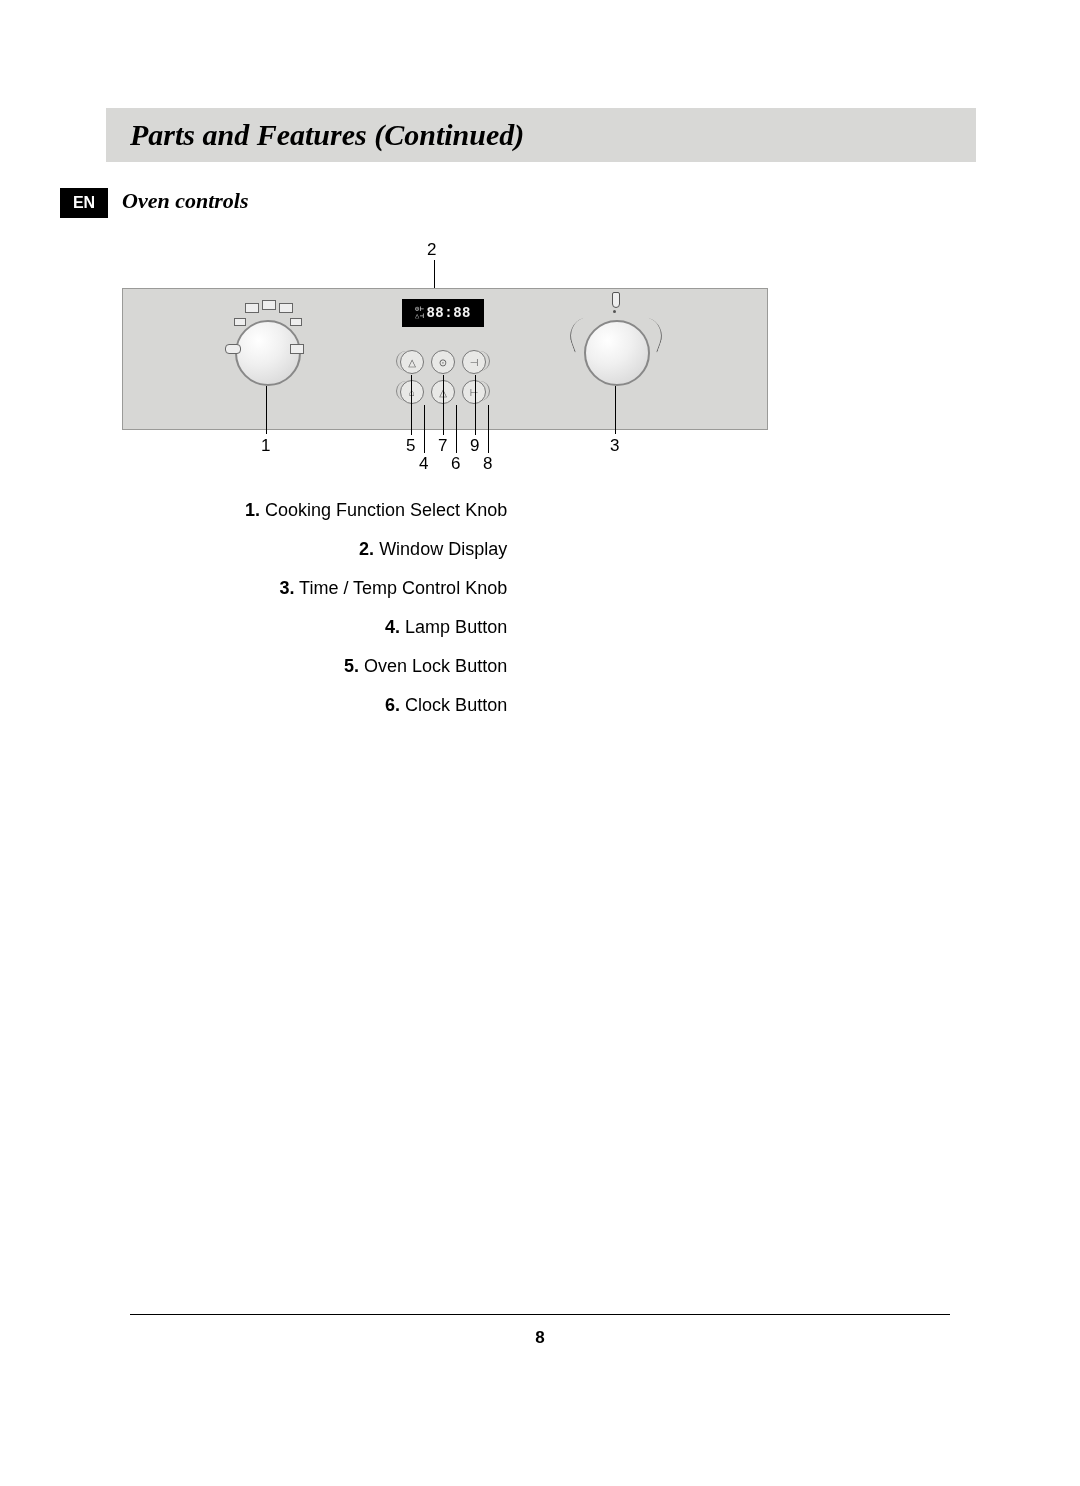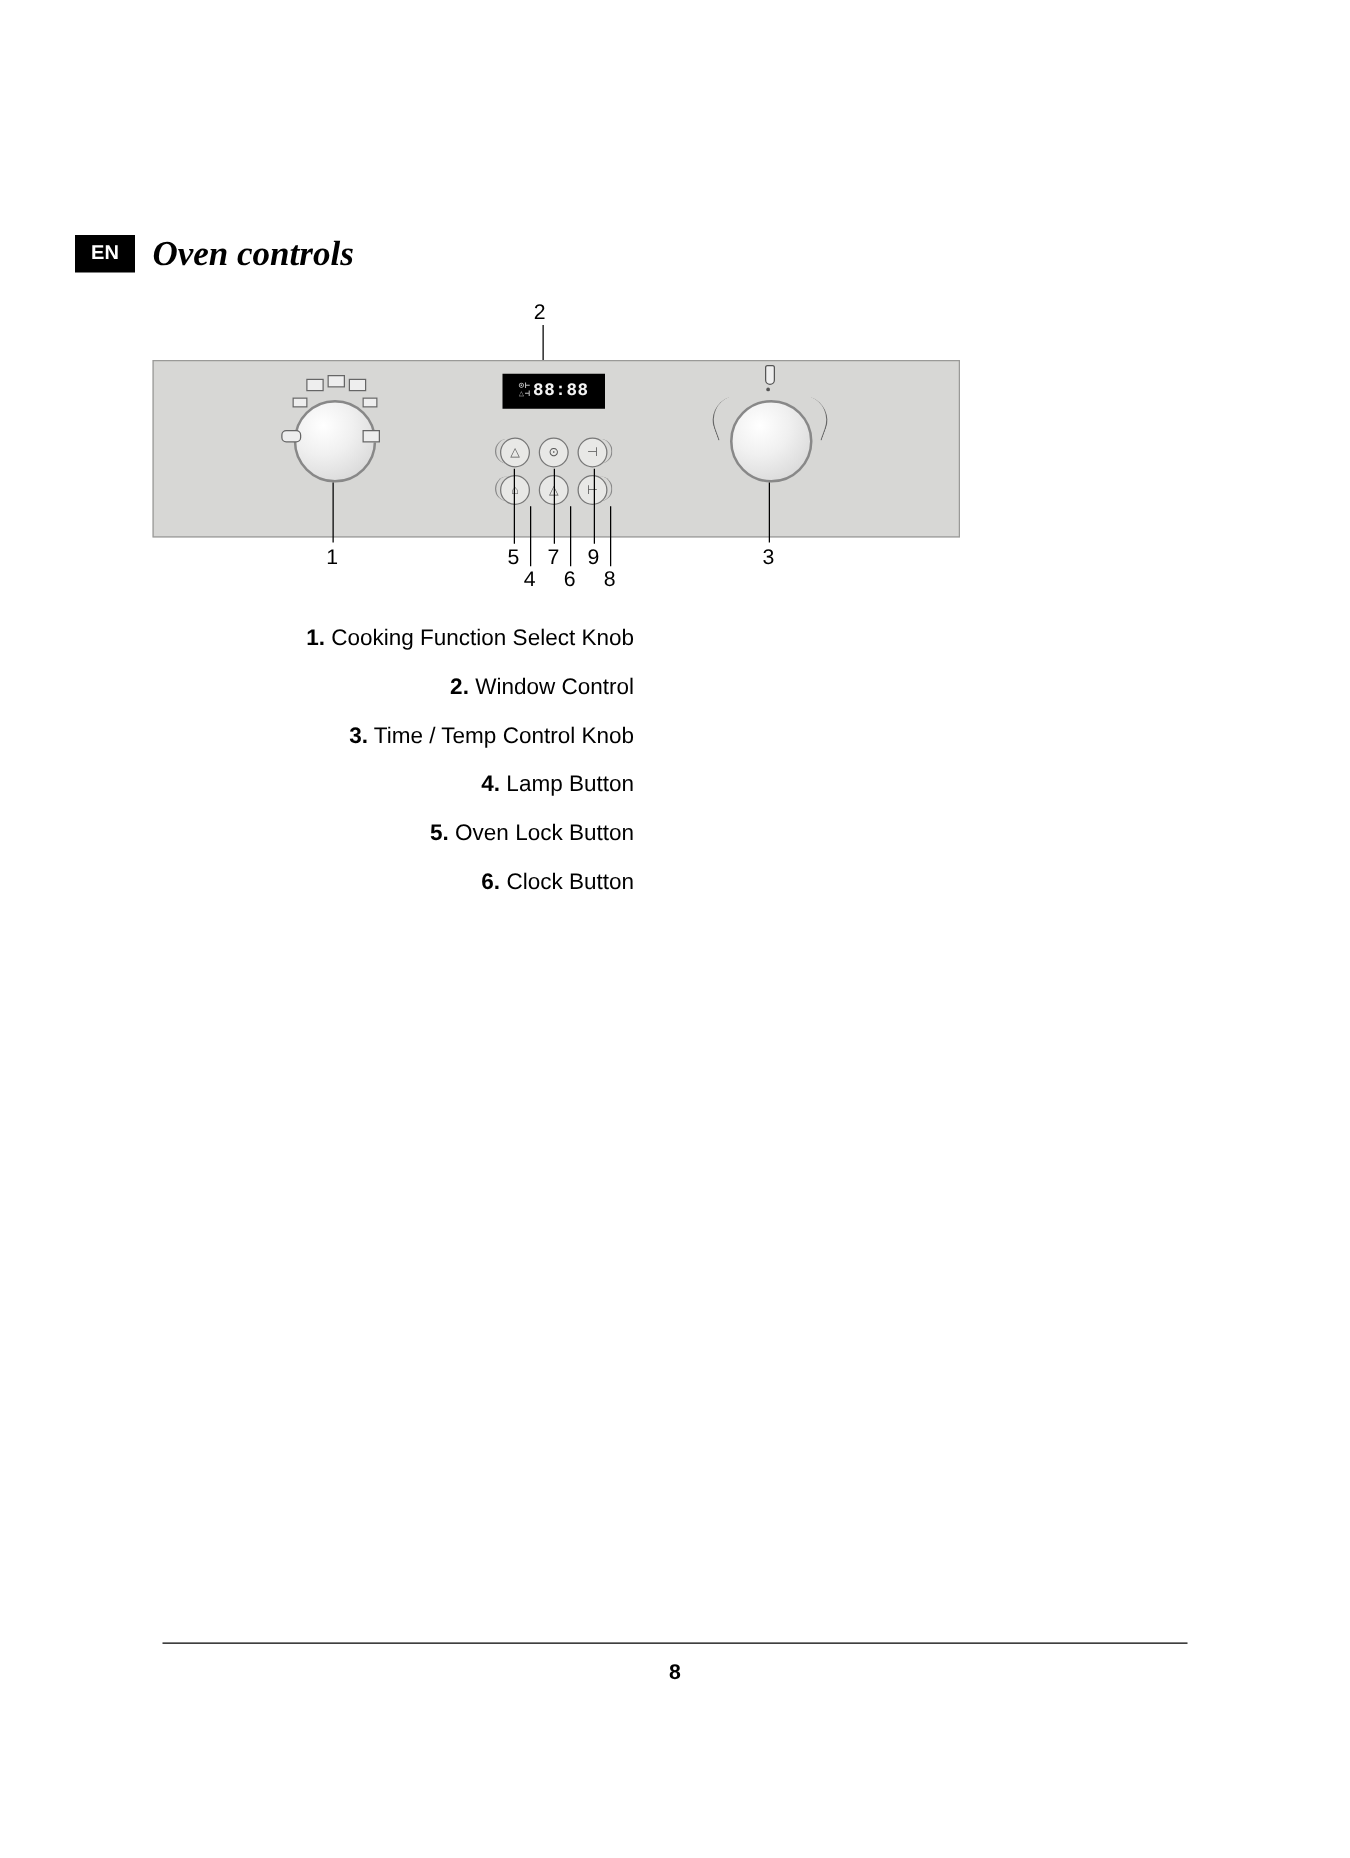--- a/index.html
+++ b/index.html
@@ -48,21 +48,21 @@
     text-align: center;
     line-height: 30px;
   }
   .subheading {
     position: absolute;
     left: 122px;
     top: 188px;
     font-family: "Times New Roman", Times, serif;
     font-style: italic;
     font-weight: bold;
-    font-size: 28px;
+    font-size: 22px;
   }
 
   
   .diagram-area {
     position: absolute;
     left: 122px;
     top: 240px;
     width: 700px;
     height: 240px;
   }
@@ -268,20 +268,23 @@
     text-align: center;
     font-weight: bold;
     font-size: 17px;
   }
 </style>
 </head>
 <body>
 
 <div class="page">
 
+  <div class="title-banner">
+    <span class="title-banner-text">Parts and Features (Continued)</span>
+  </div>
 
   <div class="lang-badge">EN</div>
   <div class="subheading">Oven controls</div>
 
   <div class="diagram-area">
     <div class="callout-2 co-text">2</div>
     <div class="callout-2-line"></div>
 
     <div class="panel"></div>
 
@@ -350,21 +353,21 @@
     <div class="co-text t8">8</div>
 
     <div class="co-line l3"></div>
     <div class="co-text t3">3</div>
   </div>
 
   <div class="legend">
     <div class="legend-columns">
       <div class="legend-col">
         <div class="legend-item"><span class="num">1.</span> <span>Cooking Function Select Knob</span></div>
-        <div class="legend-item"><span class="num">2.</span> <span>Window Control</span></div>
+        <div class="legend-item"><span class="num">2.</span> <span>Window Display</span></div>
         <div class="legend-item"><span class="num">3.</span> <span>Time / Temp Control Knob</span></div>
         <div class="legend-item"><span class="num">4.</span> <span>Lamp Button</span></div>
         <div class="legend-item"><span class="num">5.</span> <span>Oven Lock Button</span></div>
         <div class="legend-item"><span class="num">6.</span> <span>Clock Button</span></div>
       </div>
     </div>
   </div>
 
   <div class="footer-rule"></div>
   <div class="page-number">8</div>

